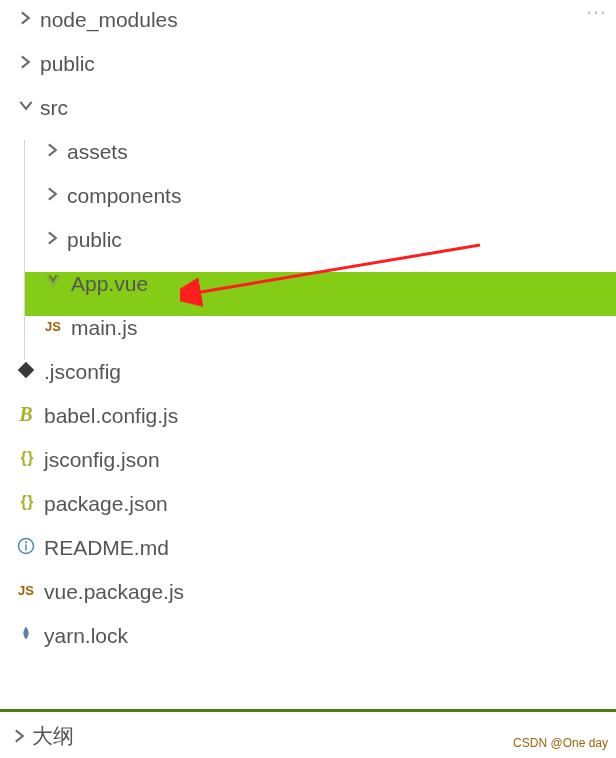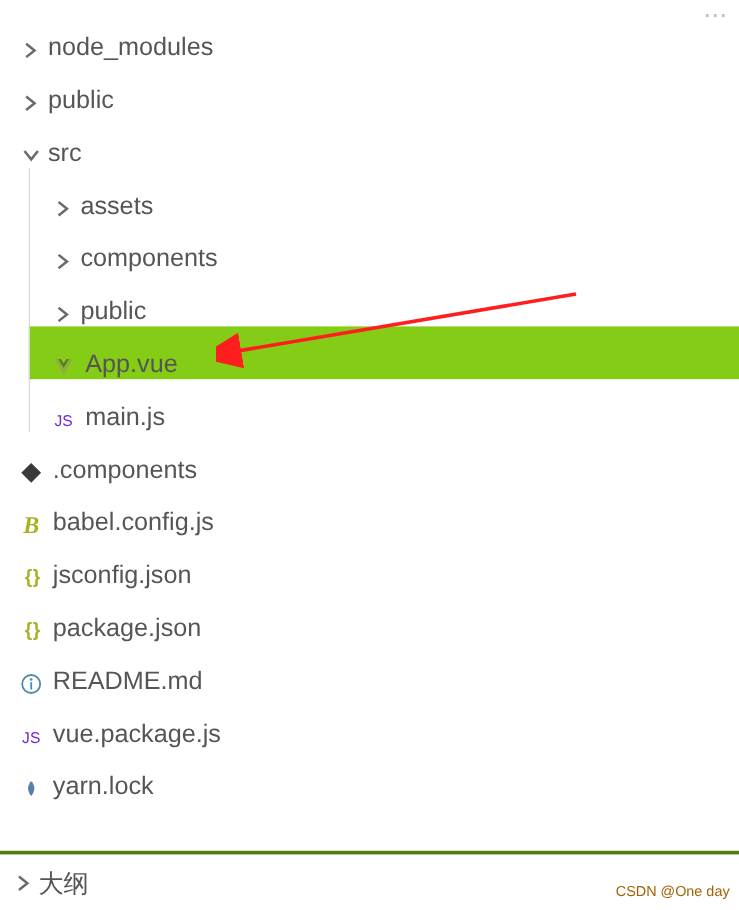--- a/index.html
+++ b/index.html
@@ -11,21 +11,21 @@
       width: 616px;
       height: 758px;
       position: relative;
       overflow: hidden;
     }
     .tree {
       padding-top: 8px;
     }
     .tree-item {
       display: flex;
-      align-items: flex-end;
+      align-items: flex-start;
       height: 44px;
       padding-left: 20px;
       cursor: pointer;
       white-space: nowrap;
     }
     .tree-item.selected {
       background: #84cc16;
     }
     .indent-0 { padding-left: 16px; }
     .indent-1 { padding-left: 18px; border-left: 1px solid #d7d7d7; margin-left: 24px; }
@@ -44,21 +44,21 @@
       height: 20px;
       margin-right: 8px;
       display: inline-flex;
       align-items: center;
       justify-content: center;
       flex-shrink: 0;
       font-weight: bold;
       font-size: 14px;
     }
     .icon-vue { color: #8bb03b; }
-    .icon-js { color: #6d28d9; font-size: 13px; font-weight: 400; }
+    .icon-js { color: #a16207; font-size: 13px; font-weight: 700; }
     .icon-git { color: #3a3a3a; }
     .icon-babel { color: #aab126; font-style: italic; font-family: serif; font-size: 20px; }
     .icon-json { color: #aab126; font-size: 16px; font-weight: 600; letter-spacing: -2px; }
     .icon-info { color: #4a8bb3; }
     .icon-lock { color: #5a7fa8; }
     .label { color: #555; }
     .outline-section {
       position: absolute;
       bottom: 8px;
       left: 0;
@@ -161,21 +161,21 @@
   <div class="tree-item indent-1">
     <span class="icon icon-js">JS</span>
     <span class="label">main.js</span>
   </div>
   <div class="tree-item indent-0">
     <span class="icon icon-git">
         <svg width="18" height="18" viewBox="0 0 24 24">
           <path fill="#3a3a3a" d="M12 1 L23 12 L12 23 L1 12 Z M10 7a2 2 0 1 1 0 4 2 2 0 0 1 0-4zm5 6a2 2 0 1 1 0 4 2 2 0 0 1 0-4z"></path>
         </svg>
       </span>
-    <span class="label">.components</span>
+    <span class="label">.jsconfig</span>
   </div>
   <div class="tree-item indent-0">
     <span class="icon icon-babel">B</span>
     <span class="label">babel.config.js</span>
   </div>
   <div class="tree-item indent-0">
     <span class="icon icon-json">{ }</span>
     <span class="label">jsconfig.json</span>
   </div>
   <div class="tree-item indent-0">

